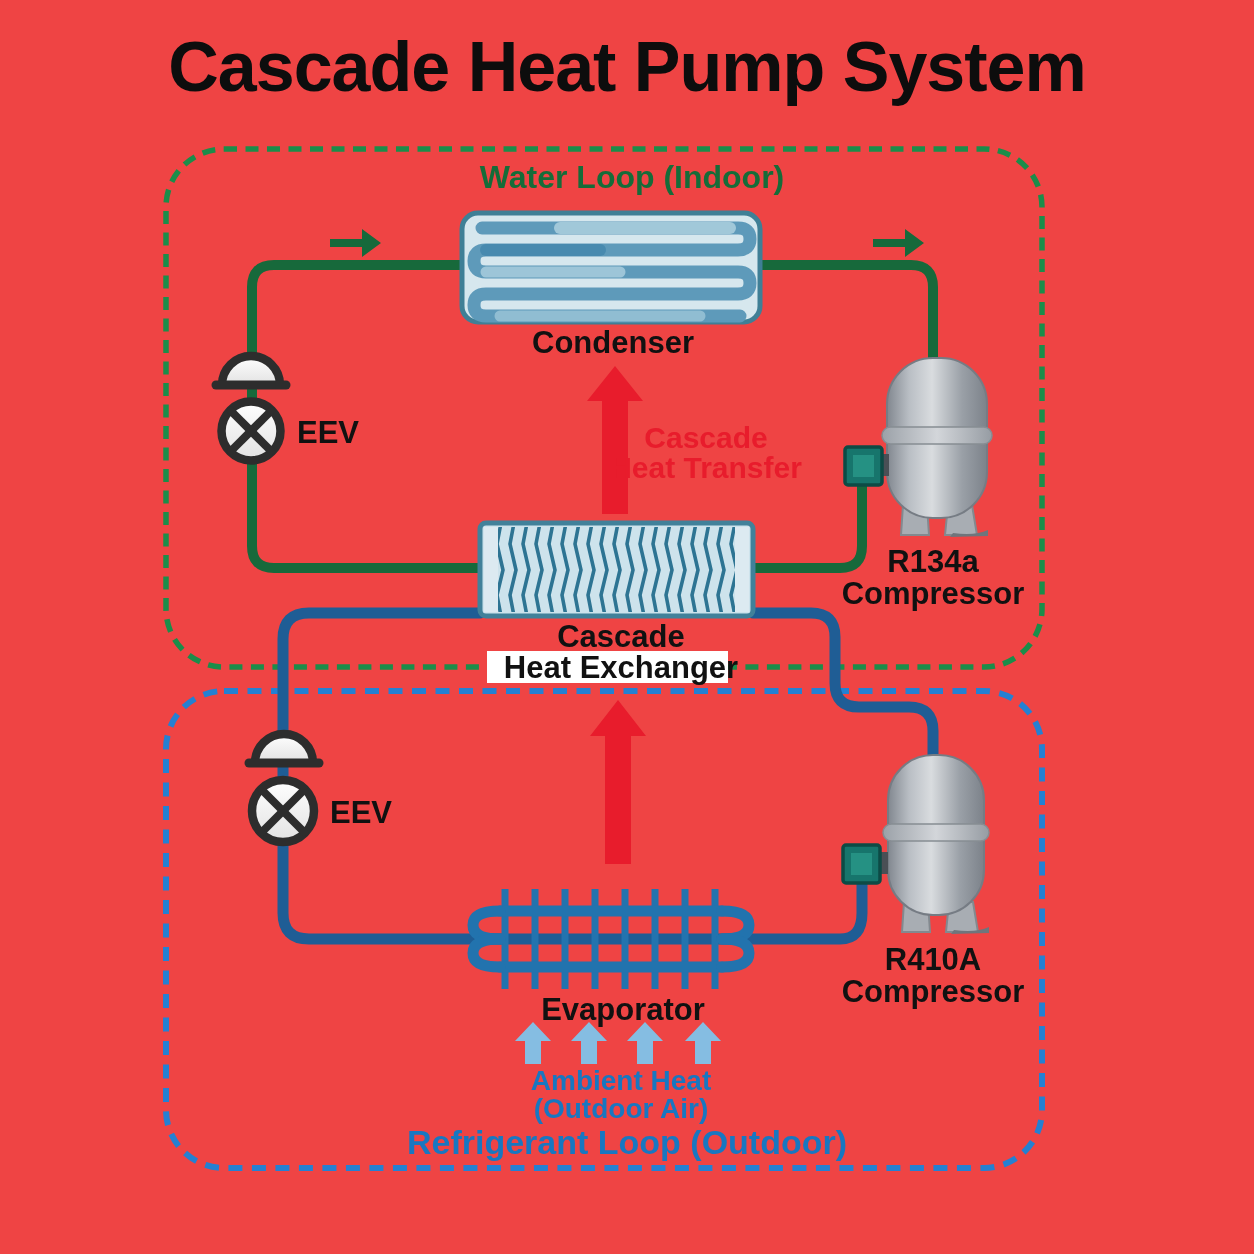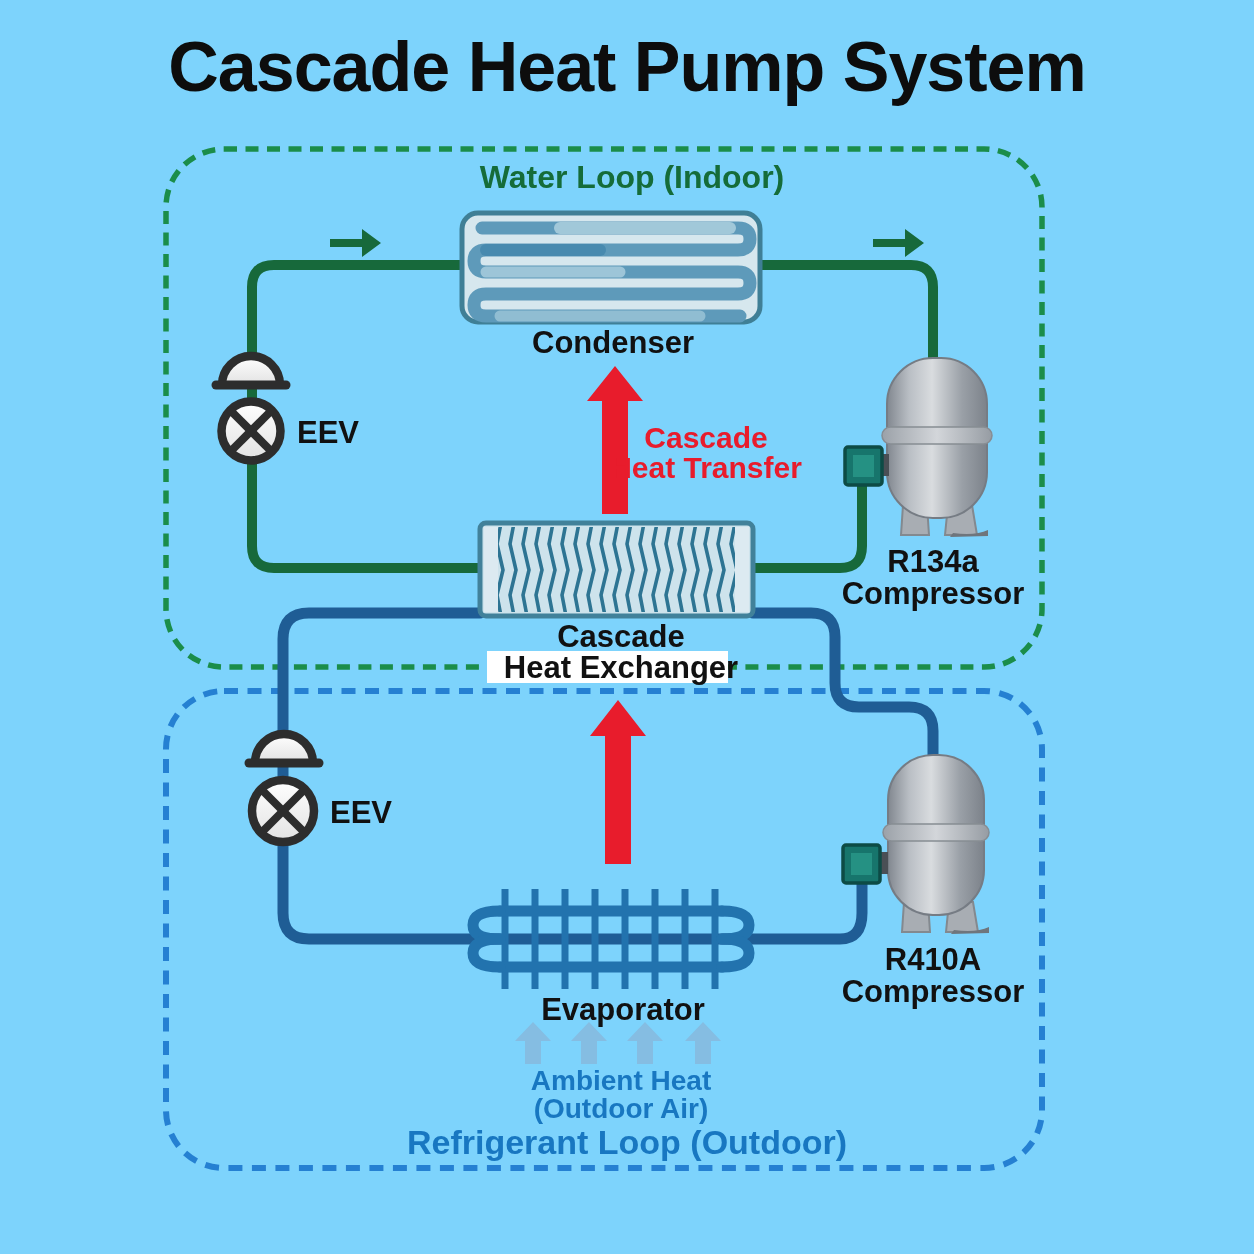--- a/index.html
+++ b/index.html
@@ -1,16 +1,16 @@
 <!DOCTYPE html>
 <html><head>
 <meta charset="utf-8">
 <style>
   html,body{margin:0;padding:0;background:#ffffff;}
-  #stage{position:relative;width:1254px;height:1254px;background:#7dd3fc;overflow:hidden;
+  #stage{position:relative;width:1254px;height:1254px;background:#ef4444;overflow:hidden;
          font-family:"Liberation Sans",sans-serif;}
   svg{position:absolute;left:0;top:0;}
   text{font-family:"Liberation Sans",sans-serif;font-weight:bold;}
 </style>
 </head>
 <body>
 
 <div id="stage">
 <svg width="1254" height="1254" viewBox="0 0 1254 1254">
   <defs>

